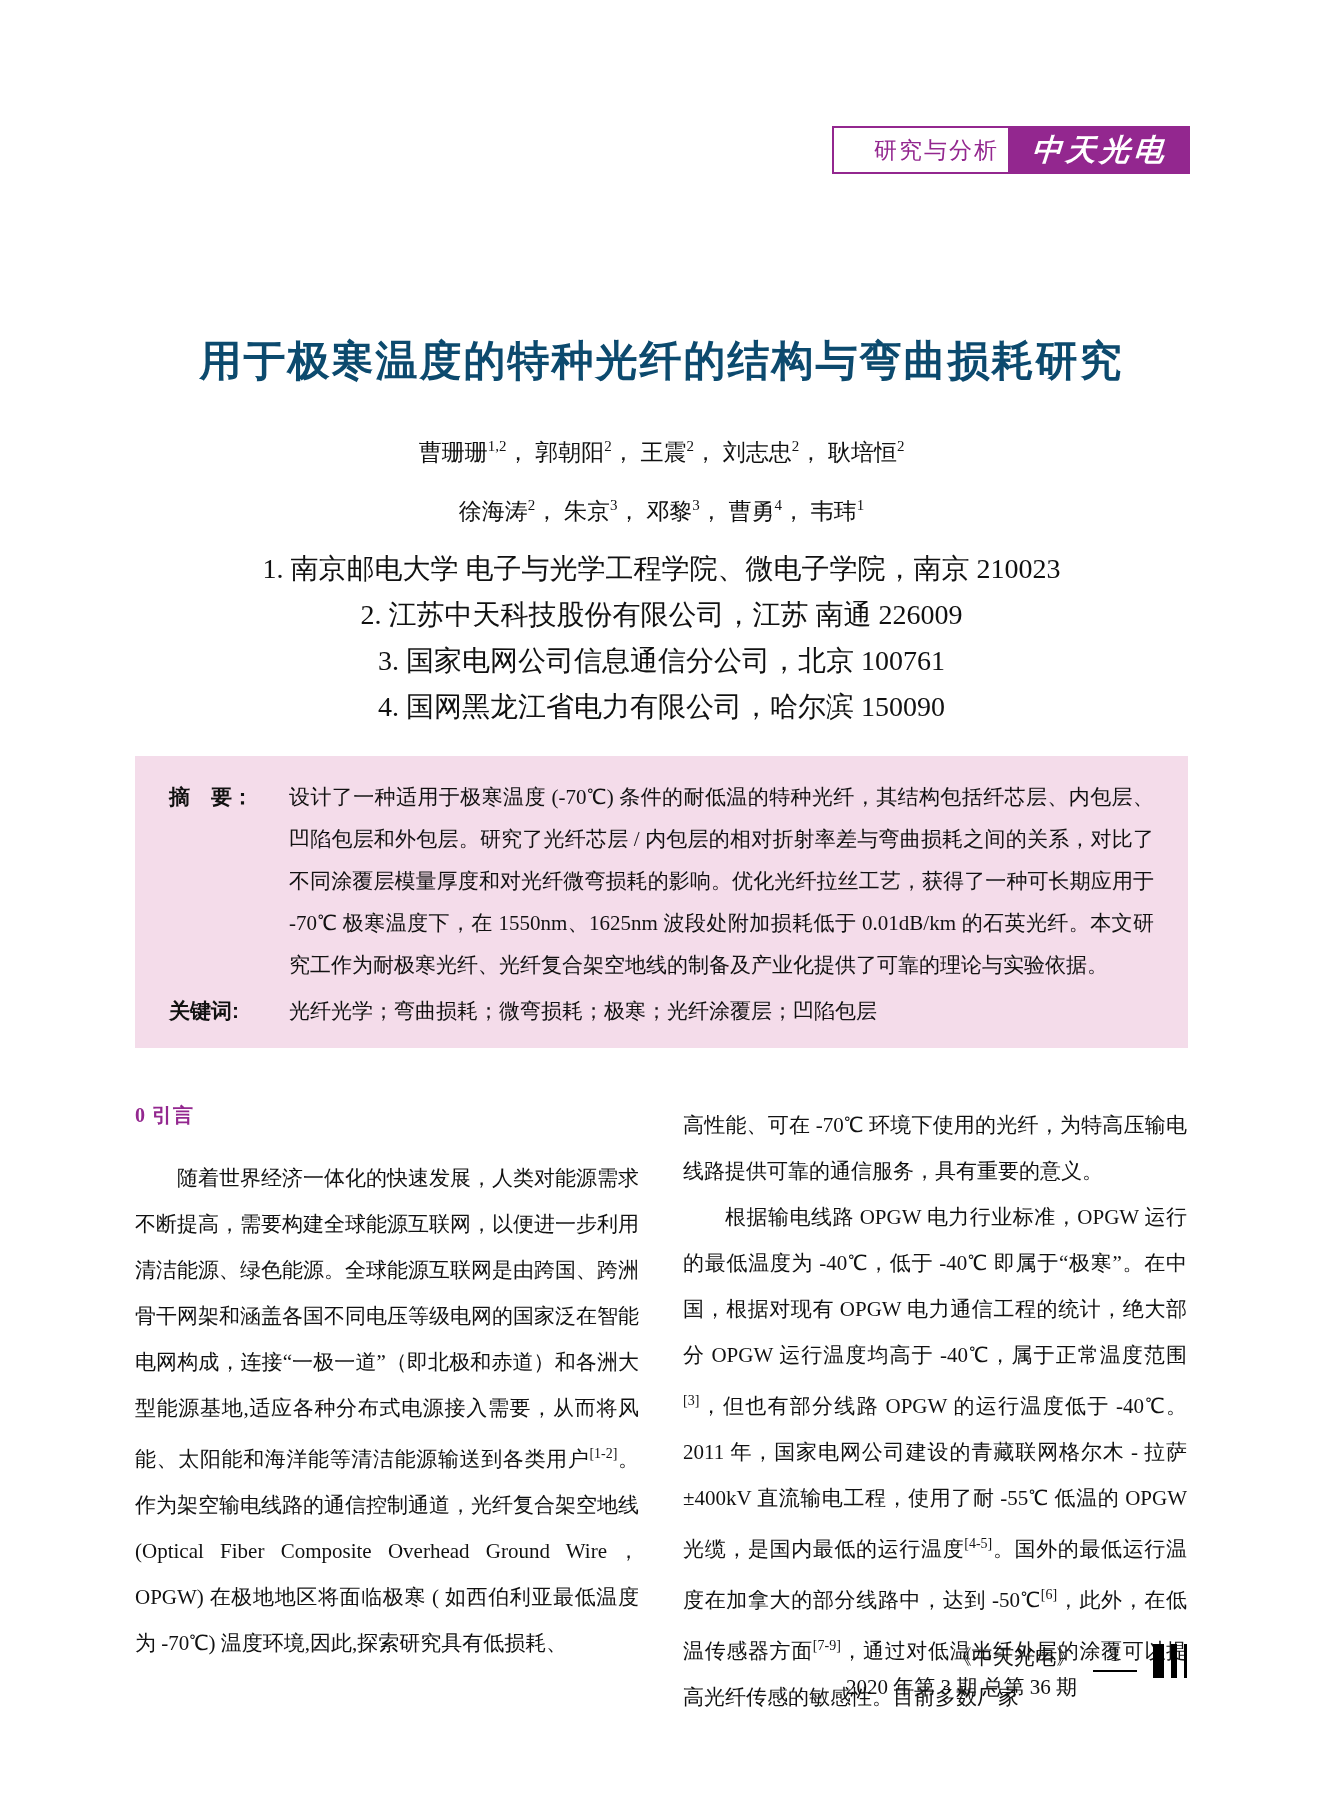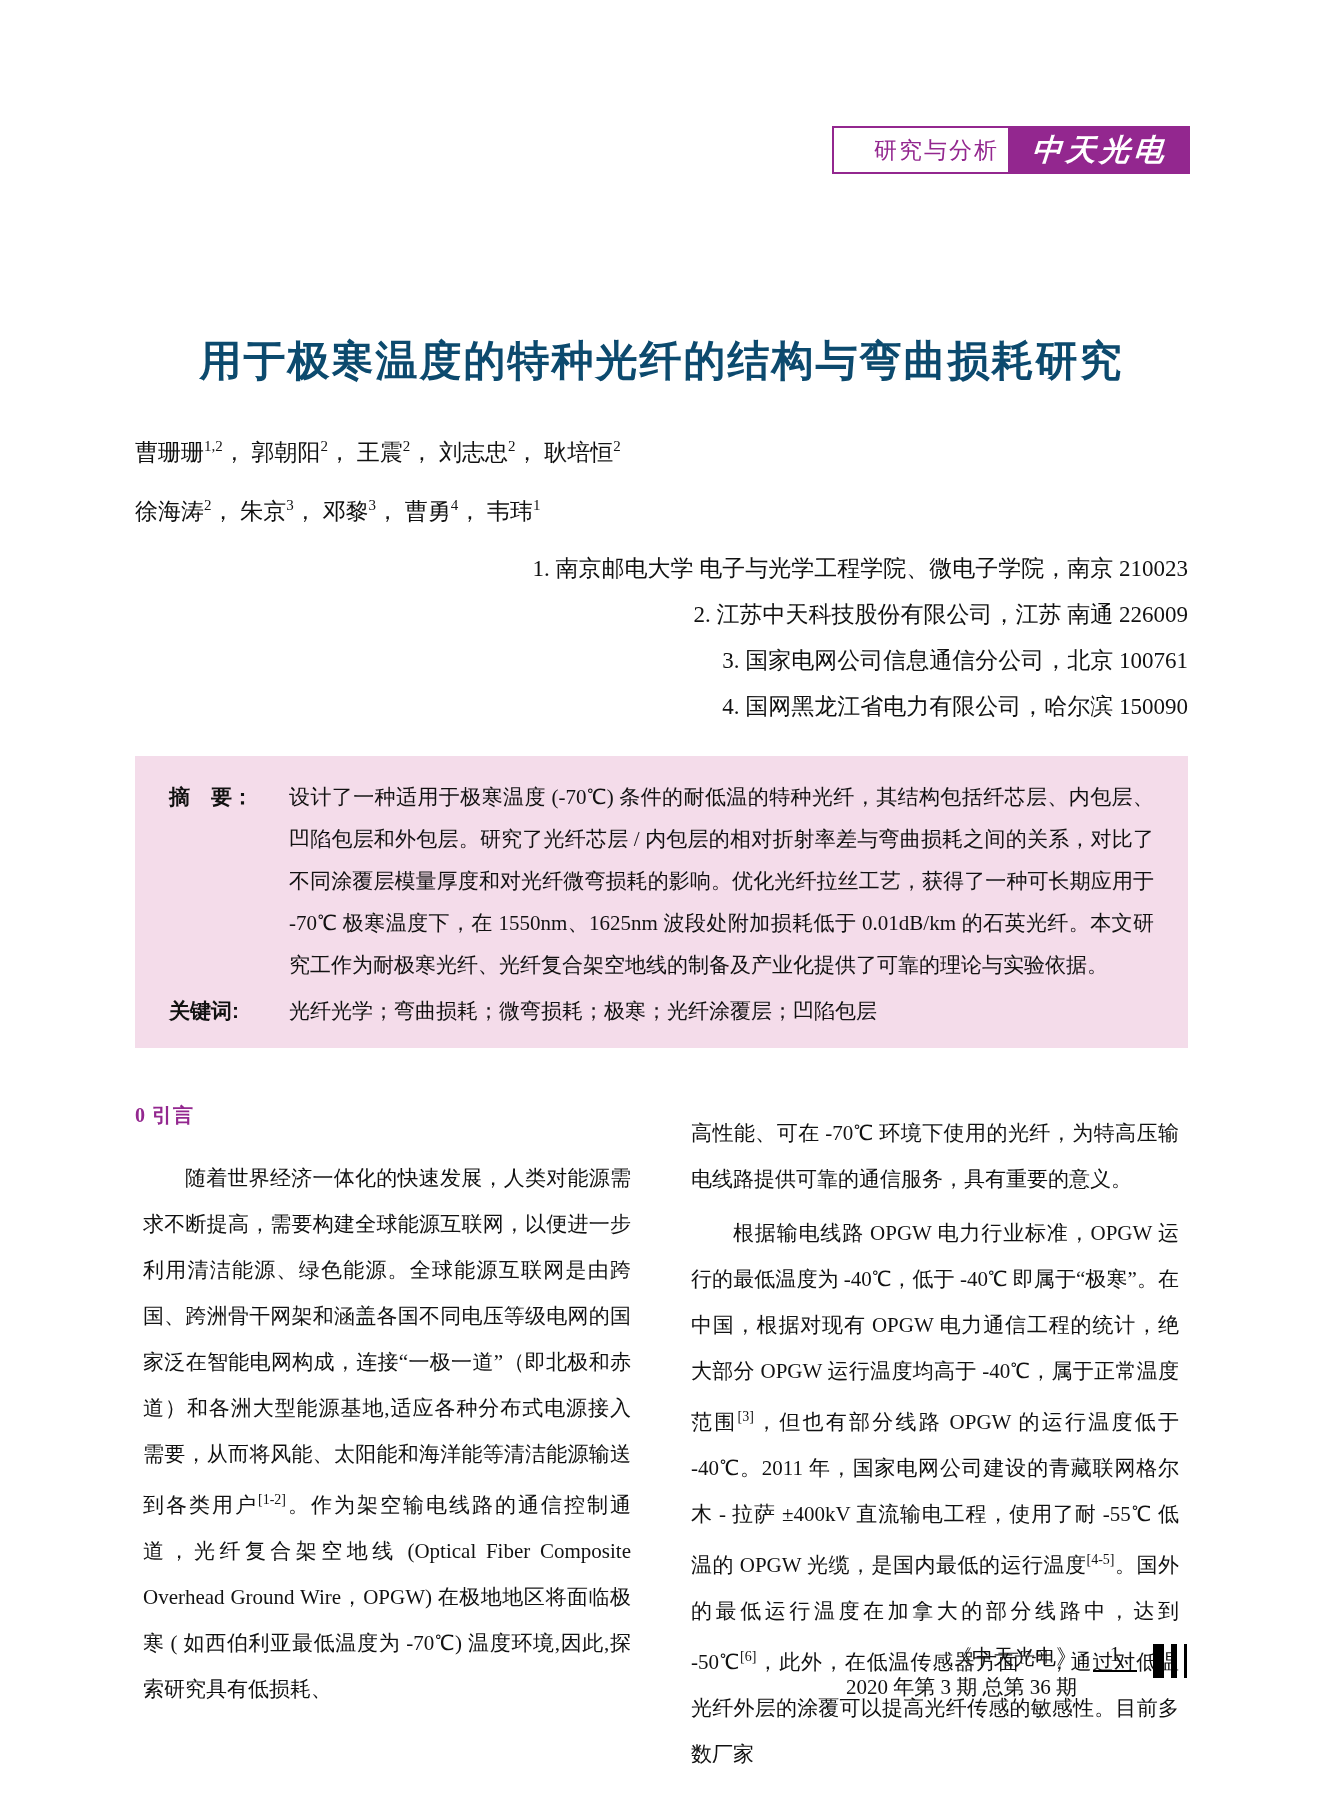--- a/index.html
+++ b/index.html
@@ -12,35 +12,35 @@
               display:flex;align-items:center;justify-content:center;padding-left:31px;}
   .badge-left span{color:#93278f;font-family:"Liberation Sans",sans-serif;font-size:23px;letter-spacing:2px;}
   .badge-right{width:180px;background:#93278f;display:flex;align-items:center;justify-content:center;}
   .badge-right span{color:#fff;font-weight:bold;font-size:30px;letter-spacing:4px;font-style:italic;
                     font-family:"Liberation Serif",serif;transform:skewX(-4deg);}
 
   .content{position:absolute;top:336px;left:135px;width:1053px;}
 
   h1.title{margin:0;text-align:center;color:#0c4a6e;font-size:42px;font-weight:bold;letter-spacing:2px;line-height:1.2;}
 
-  .authors{margin-top:34px;text-align:left;font-size:23px;line-height:52px;}
+  .authors{margin-top:34px;text-align:center;font-size:23px;line-height:52px;}
   .authors sup{font-size:15px;}
-  .affil{text-align:right;font-size:23px;line-height:46px;}
+  .affil{text-align:center;font-size:28px;line-height:46px;}
   .affils{margin-top:8px;}
 
   .abstract-box{margin-top:26px;background:#f4dcea;padding:20px 34px 16px 34px;box-sizing:border-box;}
   .abs-row{display:flex;gap:6px;}
   .abs-label{flex:0 0 100px;font-size:21px;line-height:42px;font-weight:bold;font-family:"Liberation Sans",sans-serif;}
   .abs-text{flex:1;font-size:21px;line-height:42px;text-align:justify;margin-left:14px;}
   .kw-row{margin-top:4px;}
 
   .columns{display:flex;gap:44px;margin-top:54px;}
   .col{width:504px;}
   h2.section{margin:0 0 26px 0;color:#93278f;font-size:20px;font-weight:bold;letter-spacing:1px;}
-  .col p{margin:8px;font-size:21px;line-height:46px;text-align:justify;}
+  .col p{margin:0;font-size:21px;line-height:46px;text-align:justify;}
   .col p.indent{text-indent:2em;}
   .col sup{font-size:14px;}
 
   .footer{position:absolute;top:1642px;right:136px;display:flex;align-items:flex-start;gap:16px;}
   .footer-text{text-align:right;font-size:21px;line-height:30px;}
   .page-num{width:44px;text-align:center;font-size:21px;border-bottom:2px solid #000;
             padding-bottom:4px;line-height:24px;}
   .barcode{display:flex;align-items:flex-end;gap:7px;height:36px;padding-bottom:2px;}
   .bar{background:#000;height:34px;}
   .b1{width:11px;}.b2{width:6px;}.b3{width:3px;}

